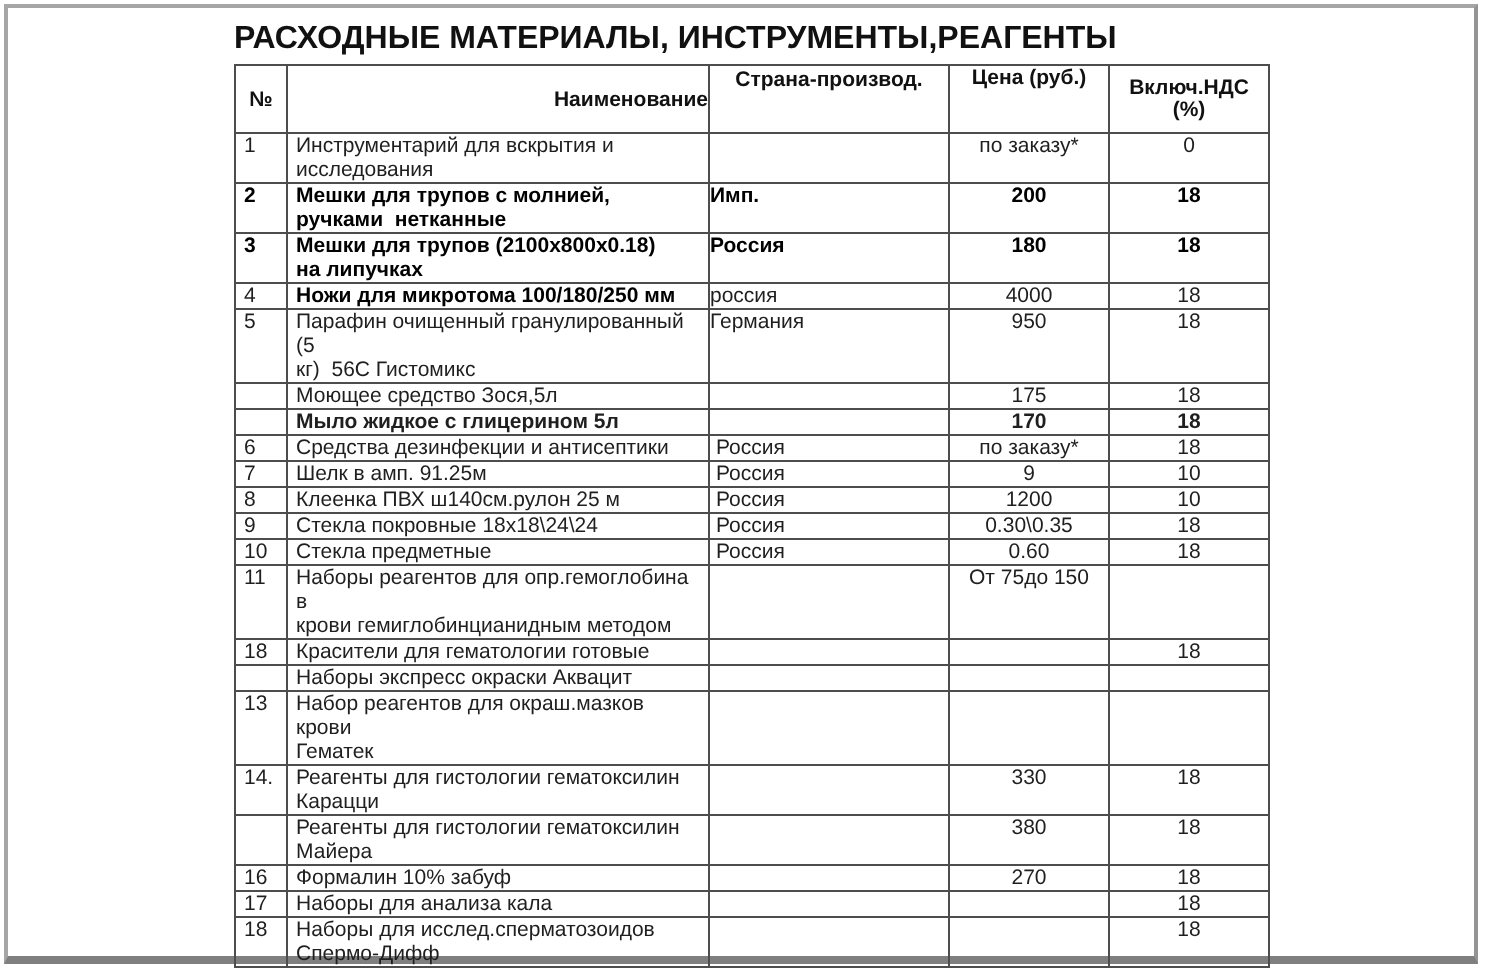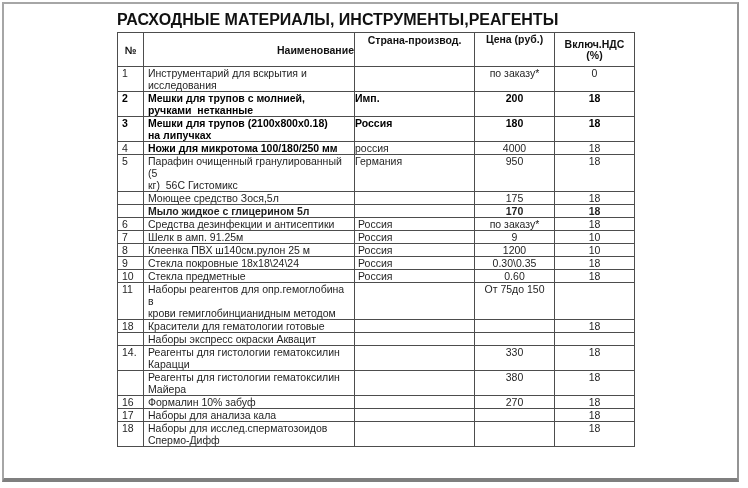--- a/index.html
+++ b/index.html
@@ -176,20 +176,28 @@
           <td class="c-vat">18</td>
         </tr>
         <tr style="height: 12px;">
           <td class="c-no"></td>
           <td class="c-name">Наборы экспресс окраски Аквацит</td>
           <td class="c-country"></td>
           <td class="c-price"></td>
           <td class="c-vat"></td>
         </tr>
         <tr style="height: 24px;">
+          <td class="c-no">13</td>
+          <td class="c-name">Набор реагентов для окраш.мазков крови
+Гематек</td>
+          <td class="c-country"></td>
+          <td class="c-price"></td>
+          <td class="c-vat"></td>
+        </tr>
+        <tr style="height: 24px;">
           <td class="c-no">14.</td>
           <td class="c-name">Реагенты для гистологии гематоксилин
 Карацци</td>
           <td class="c-country"></td>
           <td class="c-price">330</td>
           <td class="c-vat">18</td>
         </tr>
         <tr style="height: 24px;">
           <td class="c-no"></td>
           <td class="c-name">Реагенты для гистологии гематоксилин

